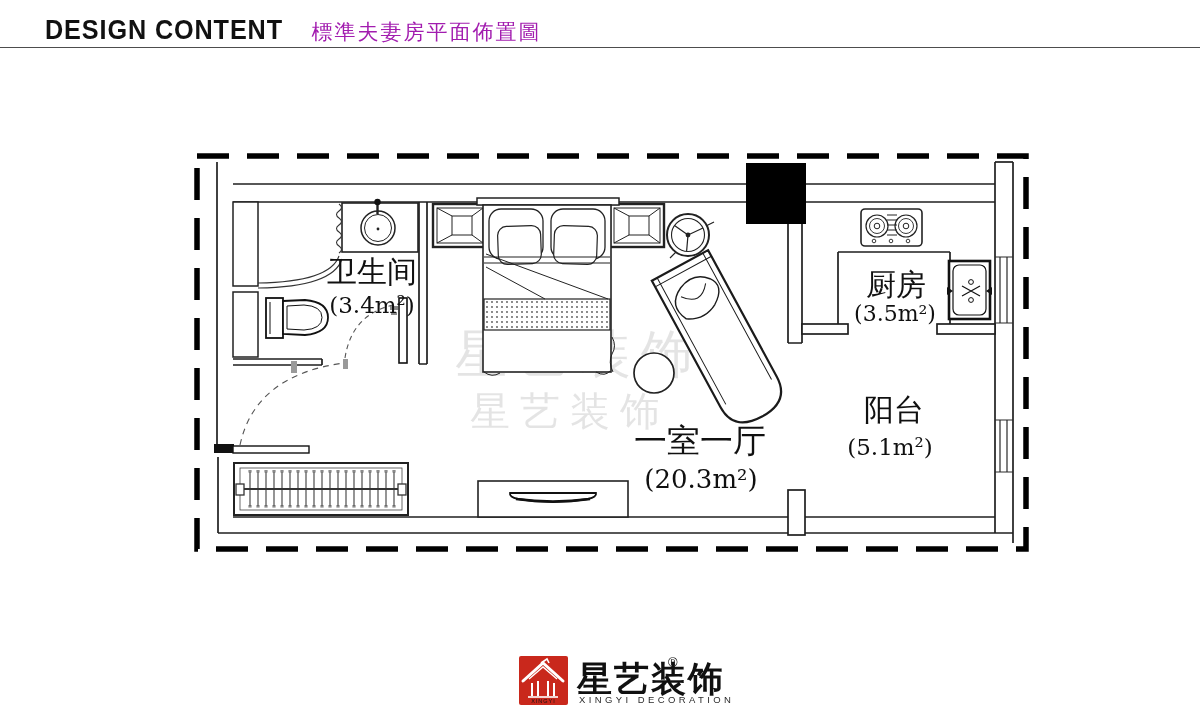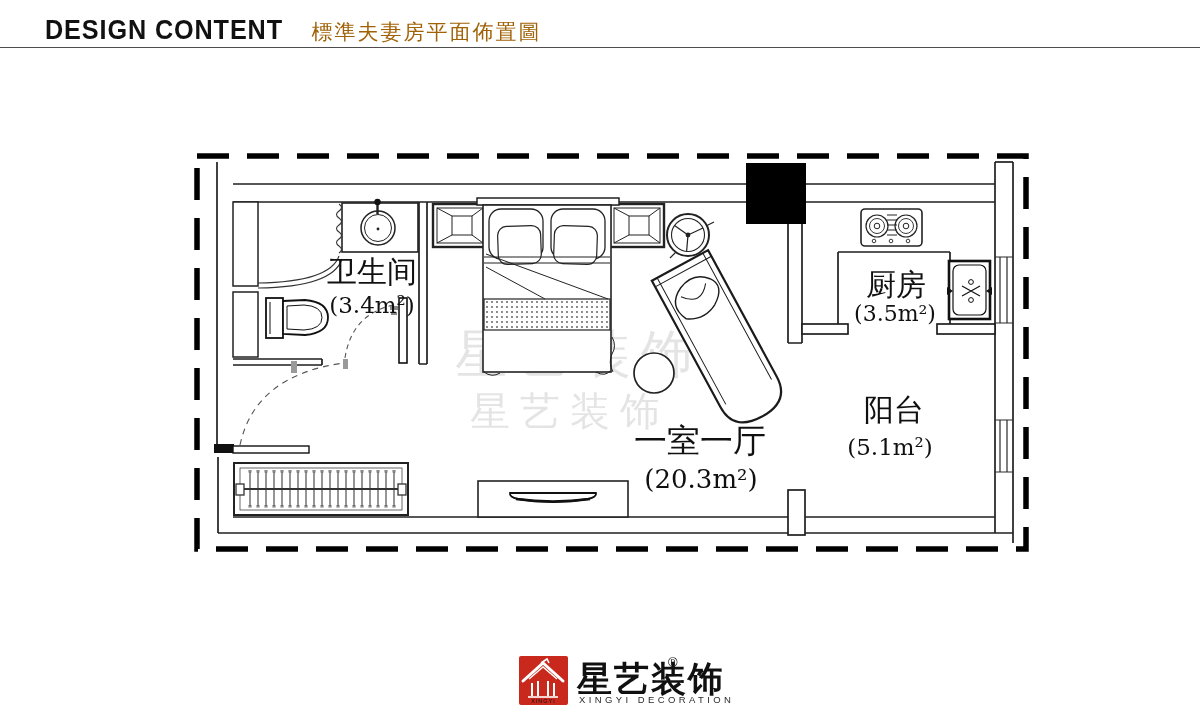--- a/index.html
+++ b/index.html
@@ -1,21 +1,21 @@
 <!DOCTYPE html>
 <html><head>
 <meta charset="utf-8">
 <style>
   html,body{margin:0;padding:0;background:#ffffff;}
   .canvas{position:relative;width:1200px;height:714px;background:#fff;overflow:hidden;
           font-family:"Liberation Sans",sans-serif;}
   .hdr{position:absolute;left:45px;top:14px;display:flex;align-items:baseline;white-space:nowrap;}
   .hdr-en{font-weight:bold;font-size:28px;color:#111;letter-spacing:1px;
           display:inline-block;transform:scaleX(.9);transform-origin:left bottom;}
-  .hdr-zh{font-size:21px;color:#a16207;margin-left:2px;letter-spacing:2px;
+  .hdr-zh{font-size:21px;color:#a21caf;margin-left:2px;letter-spacing:2px;
           font-family:Liberation Sans, sans-serif;}
   .hdr-rule{position:absolute;left:0;top:47px;width:1200px;height:1px;background:#4d4d4d;}
   svg text{font-family:"DejaVu Serif",serif;fill:#101010;}
   .cad{font-family:"DejaVu Serif",serif;}
   .wm{opacity:.30;fill:#a9a9a9;letter-spacing:10px;}
   .brand-zh{font-family:"Liberation Sans",sans-serif;font-weight:bold;letter-spacing:2px;}
   .brand-en{font-family:"Liberation Sans",sans-serif;letter-spacing:3.4px;fill:#2b2b2b;}
 </style>
 </head>
 <body>

